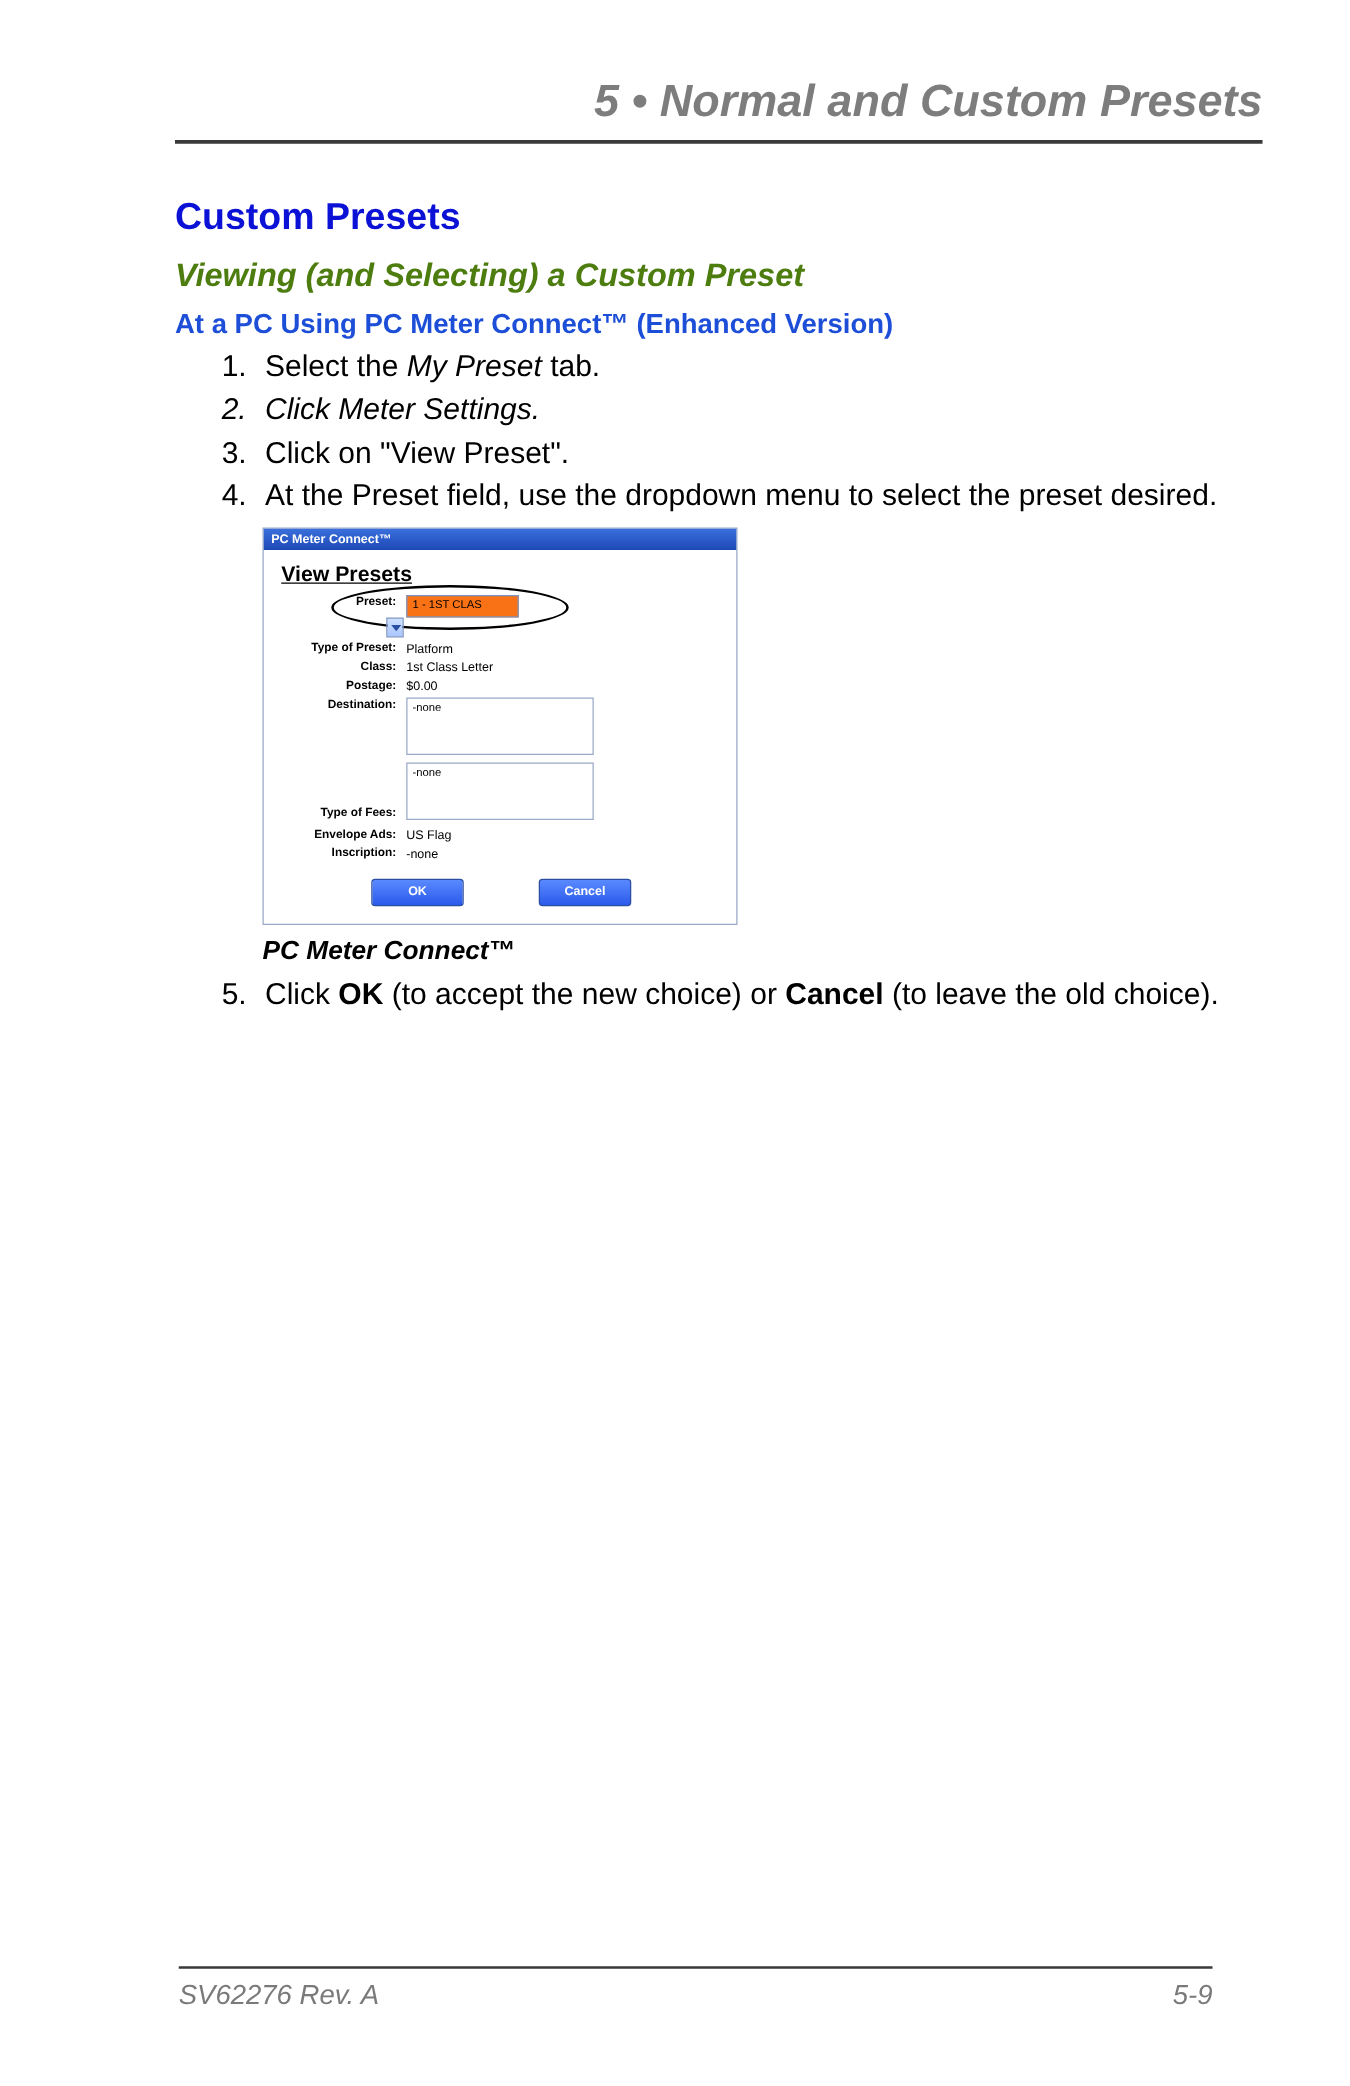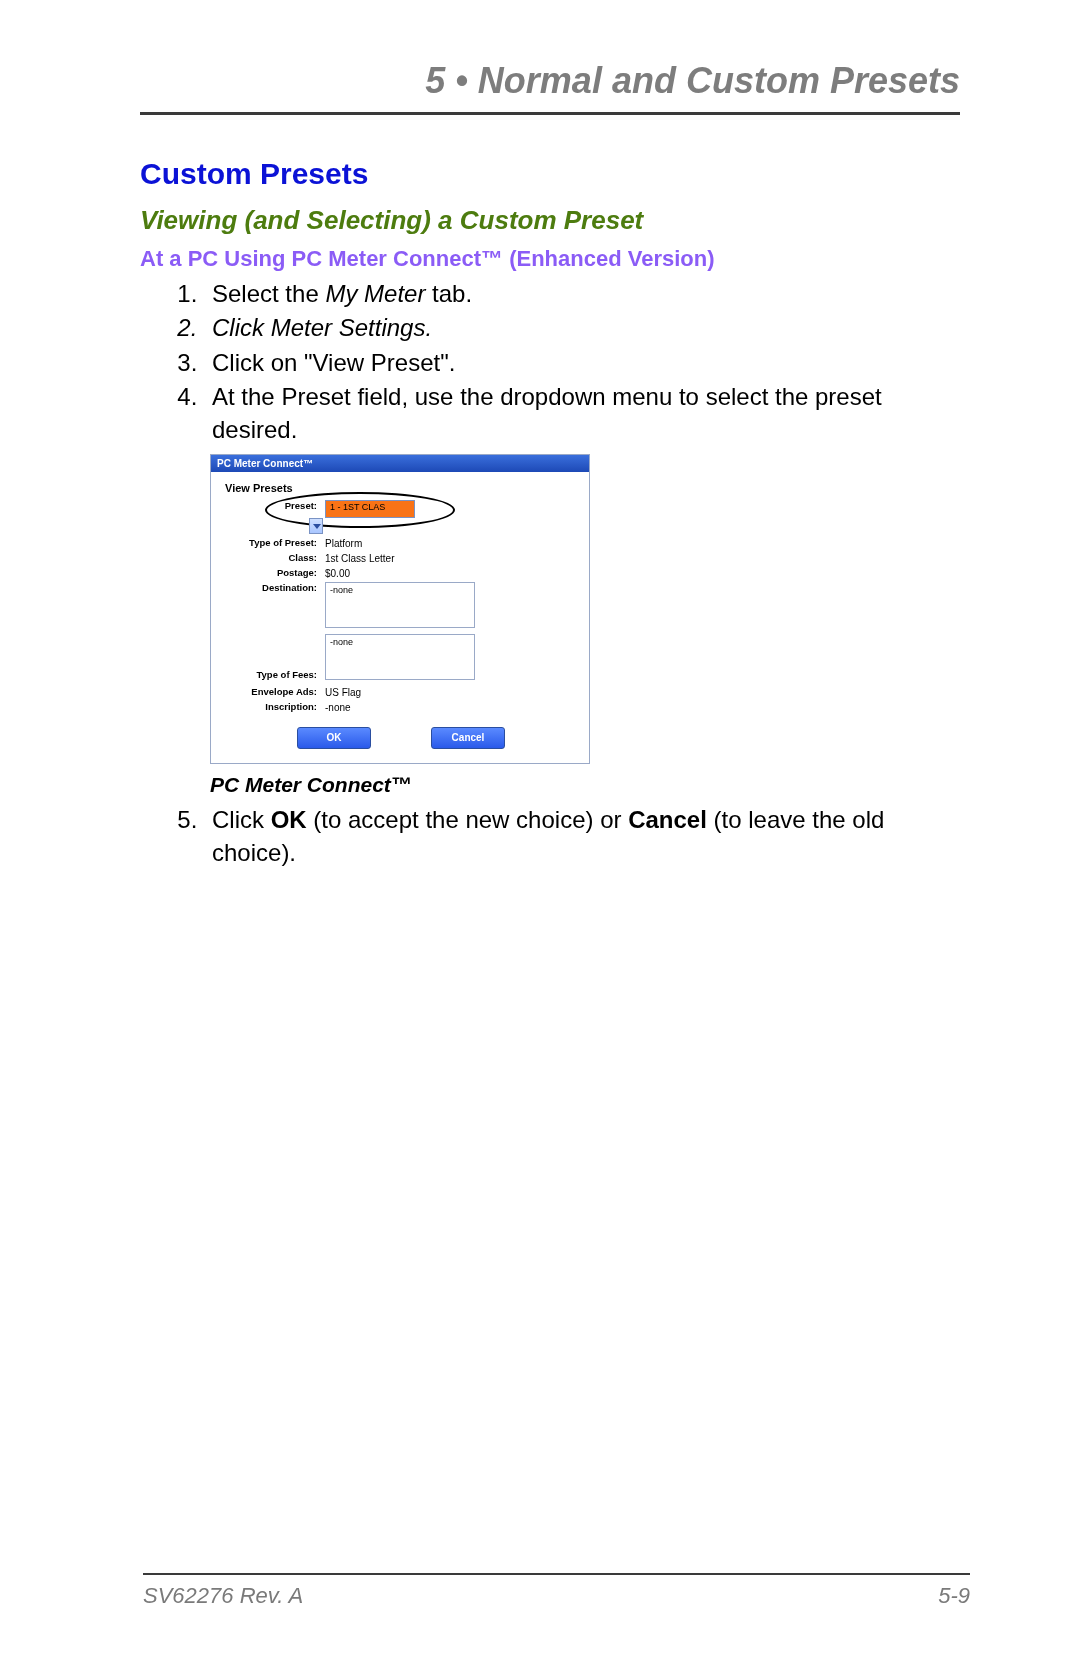--- a/index.html
+++ b/index.html
@@ -1,31 +1,31 @@
 <!DOCTYPE html>
 <html><head>
 <meta charset="utf-8">
 <style>
   * { box-sizing: border-box; margin: 0; padding: 0; }
   html, body { width: 1080px; height: 1669px; background: #fff; font-family: Arial, Helvetica, sans-serif; color: #000; }
-  .page { position: relative; width: 1080px; height: 1669px; padding: 60px 120px 0 140px; }
+  .page { position: relative; width: 1080px; height: 1669px; padding: 60px 70px 0 140px; }
   .chapter-title { text-align: right; font-size: 36px; font-style: italic; font-weight: bold; color: #7d7d7d; padding-bottom: 6px; }
   .hr-top { border: none; border-top: 3px solid #3a3a3a; margin-top: 4px; }
   .section-heading { color: #0b12d6; font-size: 30px; font-weight: bold; margin-top: 42px; }
   .sub-heading { color: #4d7c0f; font-size: 26px; font-weight: bold; font-style: italic; margin-top: 14px; }
-  .method-heading { color: #8b5cf6; font-size: 22px; font-weight: bold; margin-top: 10px; }
+  .method-heading { color: #1d4ed8; font-size: 22px; font-weight: bold; margin-top: 10px; }
   ol.steps { margin-top: 6px; padding-left: 64px; font-size: 24px; line-height: 1.35; }
   ol.steps li { padding-left: 8px; margin-bottom: 2px; }
   .italic { font-style: italic; }
   .bold { font-weight: bold; }
   .screenshot-wrap { margin-left: 70px; margin-top: 8px; }
   .pcmc-window { width: 380px; border: 1px solid #9aa9c7; background: #fff; font-family: Verdana, Arial, sans-serif; }
   .pcmc-titlebar { background: linear-gradient(#3a6fdc, #1d49b6); color: #fff; font-size: 10px; font-weight: bold; padding: 3px 6px; }
   .pcmc-body { padding: 10px 12px 14px 14px; font-size: 10px; color: #000; }
-  .pcmc-subtitle { font-weight: bold; font-size: 11px; margin-bottom: 6px; }
+  .pcmc-subtitle { font-weight: bold; font-size: 17px; margin-bottom: 6px; text-decoration: underline; }
   .pcmc-row { display: flex; align-items: flex-start; margin-bottom: 3px; }
   .pcmc-label { width: 100px; text-align: right; padding-right: 8px; font-weight: bold; font-size: 9.5px; }
   .pcmc-value { font-size: 10px; padding-top: 1px; }
   .pcmc-select-wrap { position: relative; display: inline-block; }
   .pcmc-select { width: 90px; height: 18px; border: 1px solid #7a93c4; font-size: 9px; padding: 1px 4px; background: #f97316; position: relative; z-index: 1; }
   .pcmc-select-arrow { display: inline-block; width: 14px; height: 16px; background: linear-gradient(#cfe0ff,#a9c6ff); border: 1px solid #7a93c4; vertical-align: top; margin-left: -16px; position: relative; z-index: 2; }
   .pcmc-select-arrow::after { content: ""; position: absolute; top: 5px; left: 3px; border-left: 4px solid transparent; border-right: 4px solid transparent; border-top: 5px solid #2a4ea0; }
   .circle-mark { position: absolute; width: 190px; height: 36px; border: 2px solid #000; border-radius: 50%; pointer-events: none; }
   .pcmc-box { width: 150px; height: 46px; border: 1px solid #9aa9c7; background: #fff; font-size: 9px; padding: 2px 4px; }
   .pcmc-buttons { display: flex; gap: 60px; justify-content: center; margin-top: 14px; }
@@ -43,21 +43,21 @@
 
   <div class="chapter-title">5 • Normal and Custom Presets</div>
   <hr class="hr-top">
 
   <div class="section-heading">Custom Presets</div>
   <div class="sub-heading">Viewing (and Selecting) a Custom Preset</div>
   <div class="method-heading">At a PC Using PC Meter Connect™ (Enhanced Version)</div>
 
   <ol class="steps">
     <li>
-      <span>Select the </span><span class="italic">My Meter</span><span> tab.</span>
+      <span>Select the </span><span class="italic">My Preset</span><span> tab.</span>
     </li>
     <li class="italic">
       <span>Click </span><span>Meter Settings.</span>
     </li>
     <li>Click on "View Preset".</li>
     <li>At the Preset field, use the dropdown menu to select the preset desired.</li>
   </ol>
 
   <div class="screenshot-wrap">
     <div class="pcmc-window">

